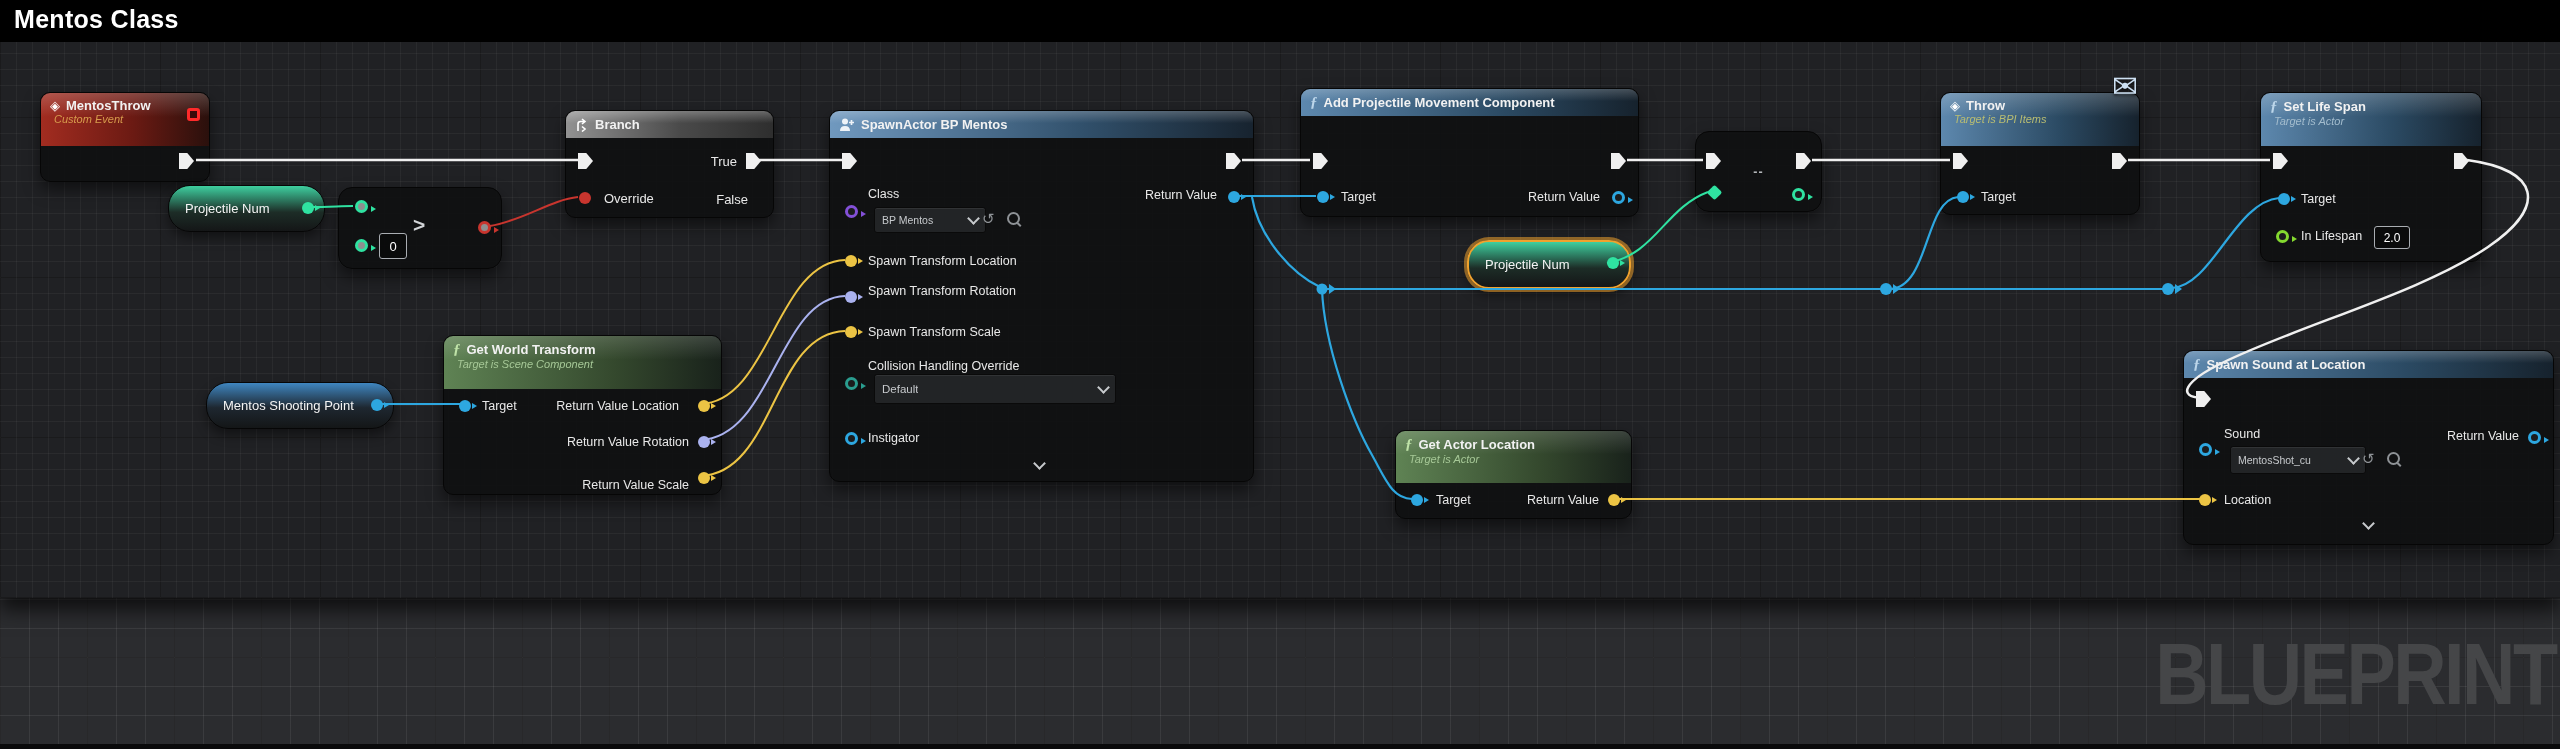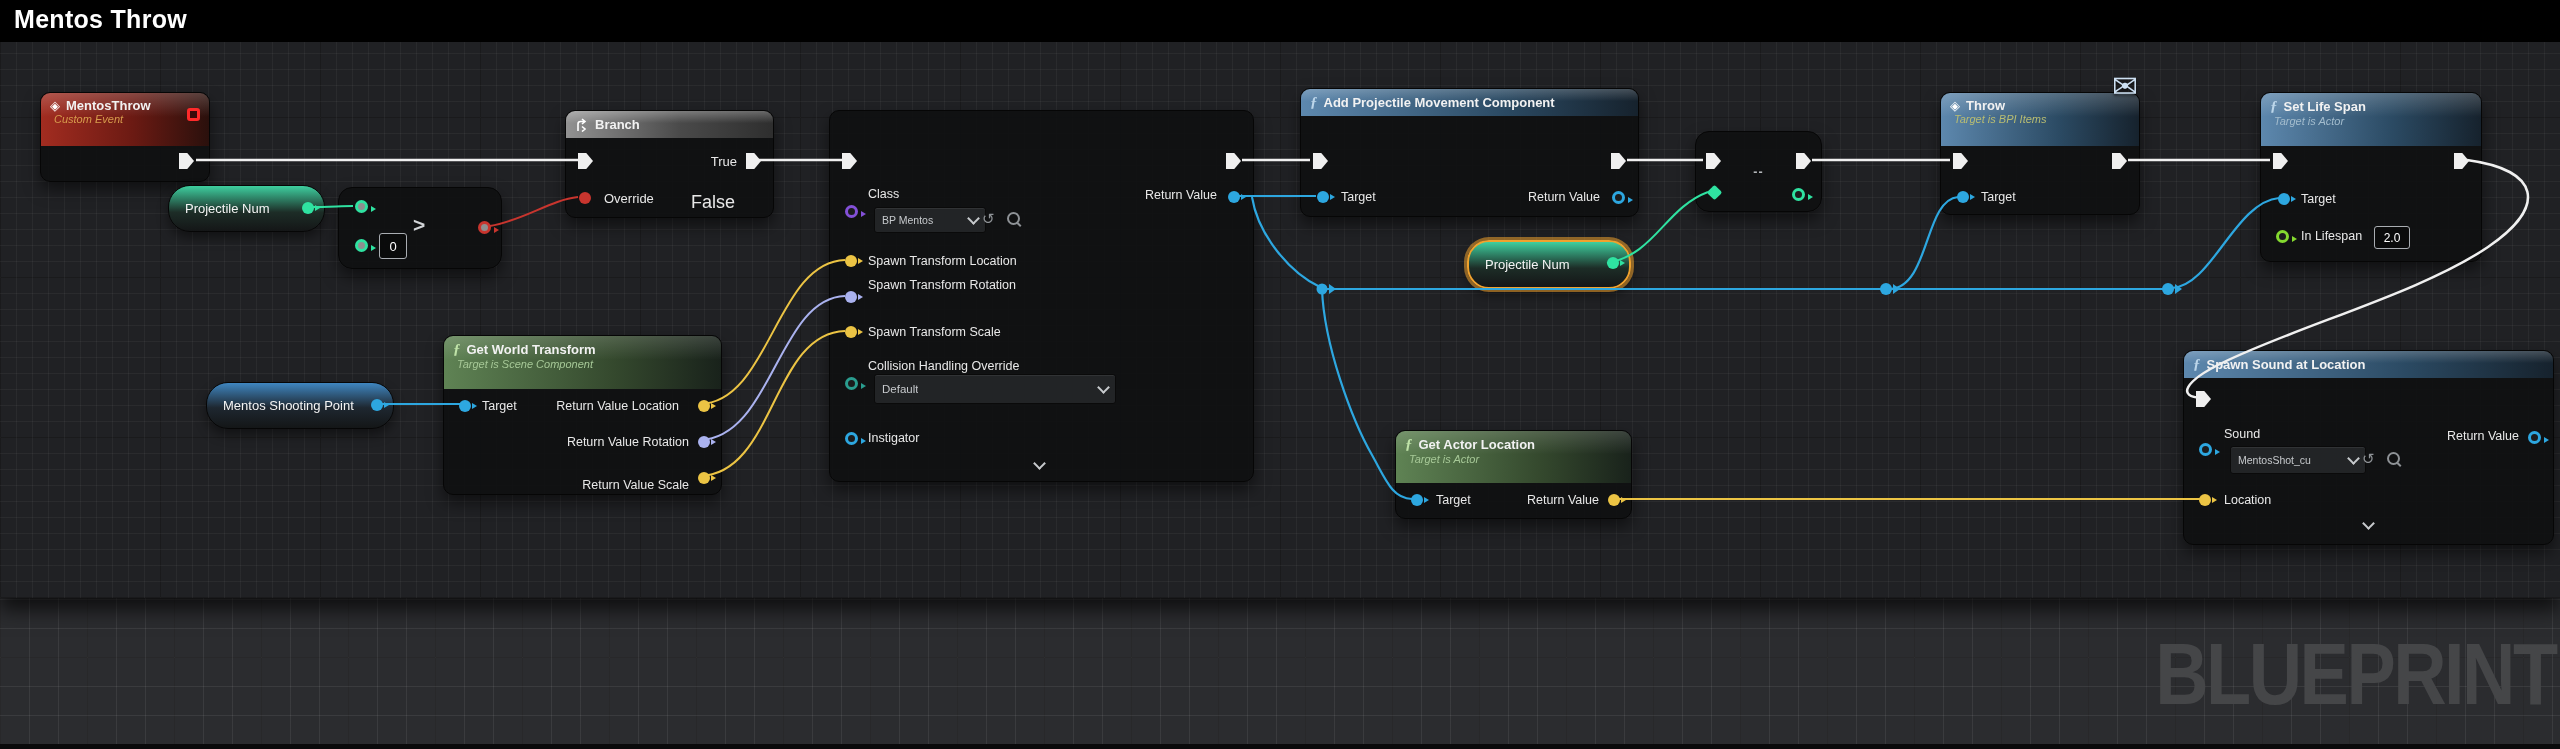--- a/index.html
+++ b/index.html
@@ -89,21 +89,21 @@
 <body>
 
 <div id="canvas">
 
   <div class="graph-back">
     <div class="watermark">BLUEPRINT</div>
   </div>
   <div class="graph-main"></div>
   <div class="bottombar"></div>
   <div class="titlebar">
-    <span class="wtitle">Mentos Throw</span>
+    <span class="wtitle">Mentos Class</span>
   </div>
 
   <div class="node" style="left:40px;top:92px;width:168px;height:88px;">
     <div class="hdr tall hdr-red">
       <div class="trow">
         <span class="dico">◈</span>
         <span class="ntitle">MentosThrow</span>
       </div>
       <div class="nsub" style="color:#d79c4d;">Custom Event</div>
     </div>
@@ -131,41 +131,51 @@
             <path d="M3 13 V6 q0-2.5 2.5-2.5 H9 M7 1 l3 2.5-3 2.5 M7 8.5 l3 2.5-3 2.5" fill="none" stroke="#fff" stroke-width="1.6"></path>
           </svg>
       </span>
       <span class="ntitle">Branch</span>
     </div>
     <span class="pin exec" style="left:12px;top:42px;"></span>
     <span class="plabel" style="right:36px;top:43px;font-size:13px;">True</span>
     <span class="pin exec" style="right:12px;top:42px;"></span>
     <span class="pin dot solid" style="--c:#c8352e;left:13px;top:81px;"></span>
     <span class="plabel" style="left:38px;top:80px;font-size:13px;">Override</span>
-    <span class="plabel" style="right:38px;top:81px;font-size:18px;">False</span>
+    <span class="plabel" style="right:25px;top:81px;font-size:13px;">False</span>
     <span class="pin exec hollow" style="right:12px;top:79px;"></span>
   </div>
 
   <div class="node" style="left:829px;top:110px;width:423px;height:370px;">
+    <div class="hdr hdr-steel">
+      <span style="display:inline-flex;">
+        <svg width="16" height="15" viewBox="0 0 16 15">
+            <circle cx="6" cy="4.5" r="3" fill="#eef3f8"></circle>
+            <path d="M1 14 q0-5 5-5 t5 5 Z" fill="#eef3f8"></path>
+            <path d="M12.5 3 v5 M10 5.5 h5" stroke="#eef3f8" stroke-width="1.7"></path>
+          </svg>
+      </span>
+      <span class="ntitle">SpawnActor BP Mentos</span>
+    </div>
     <span class="pin exec" style="left:12px;top:42px;"></span>
     <span class="pin exec" style="right:12px;top:42px;"></span>
 
     <span class="plabel" style="left:38px;top:76px;">Class</span>
     <span class="pin dot ring nub" style="--c:#8350d8;left:15px;top:94px;"></span>
     <div class="dd" style="left:44px;top:96px;width:96px;height:24px;font-size:10.5px;">
       <span class="ddtxt">BP Mentos</span>
         <span class="chev"></span>
     </div>
     <span class="mini" style="left:152px;top:100px;">↺</span>
     <span class="mag" style="left:177px;top:101px;"></span>
 
     <span class="pin dot solid nub" style="--c:#ecc444;left:15px;top:144px;"></span>
     <span class="plabel" style="left:38px;top:143px;">Spawn Transform Location</span>
     <span class="pin dot solid nub" style="--c:#aab2ef;left:15px;top:180px;"></span>
-    <span class="plabel" style="left:38px;top:167px;">Spawn Transform Rotation</span>
+    <span class="plabel" style="left:38px;top:173px;">Spawn Transform Rotation</span>
     <span class="pin dot solid nub" style="--c:#ecc444;left:15px;top:215px;"></span>
     <span class="plabel" style="left:38px;top:214px;">Spawn Transform Scale</span>
 
     <span class="plabel" style="left:38px;top:248px;">Collision Handling Override</span>
     <span class="pin dot ring nub" style="--c:#2a9d8f;left:15px;top:266px;"></span>
     <div class="dd" style="left:44px;top:263px;width:226px;height:28px;font-size:11.5px;">
       <span class="ddtxt">Default</span>
         <span class="chev"></span>
     </div>
 

